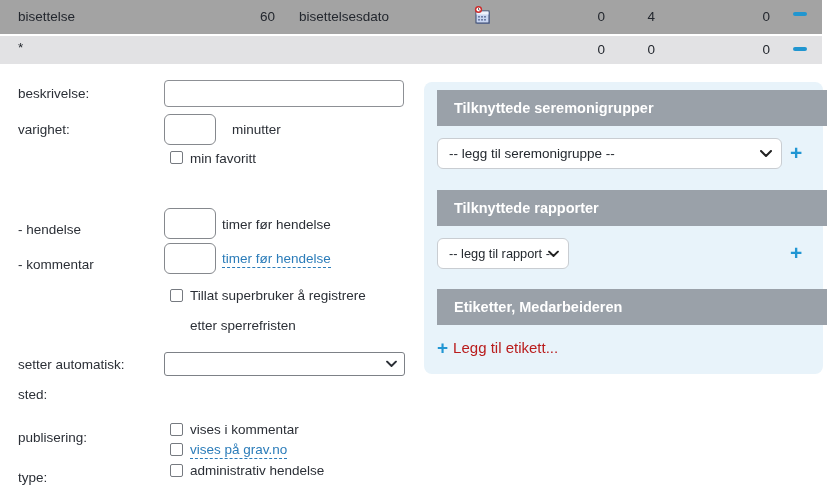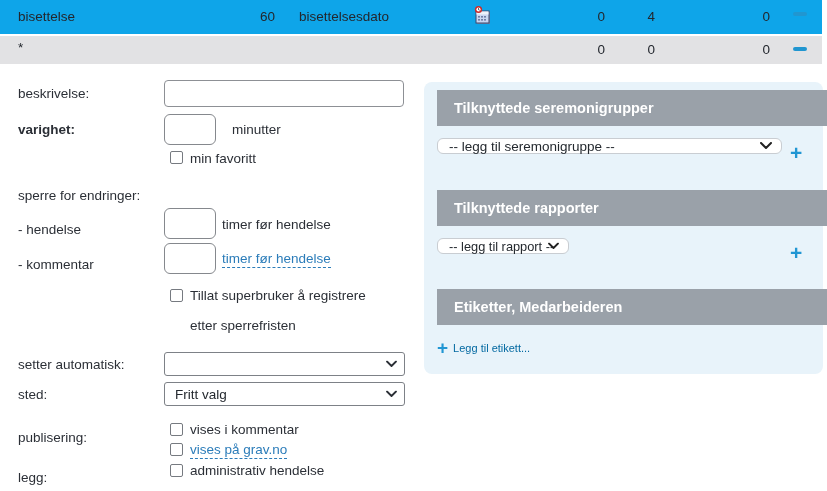--- a/index.html
+++ b/index.html
@@ -2,47 +2,47 @@
 <html><head>
 <meta charset="utf-8">
 <style>
   * { margin:0; padding:0; box-sizing:border-box; }
   html,body { background:#fff; }
   body { font-family:"Liberation Sans", sans-serif; color:#24292f; }
   .stage { position:relative; width:827px; height:491px; background:#fff; overflow:hidden; font-size:13.5px; }
 
   
   .trow { position:absolute; left:0; width:822px; }
-  .trow.r1 { top:0; height:34px; background:#0ea5e9; }
+  .trow.r1 { top:0; height:34px; background:#a3a3a3; }
   .trow.r2 { top:36px; height:28px; background:#e2e2e4; }
   .trow span.cell { position:absolute; white-space:nowrap; color:#23272e; }
   .num { text-align:right; }
   .minus-btn { position:absolute; width:14px; height:4px; border-radius:2px; background:#2196d0; cursor:pointer; }
 
   
   .cal-icon { position:absolute; left:472px; top:5px; width:22px; height:22px; cursor:pointer; }
 
   
   .lbl { position:absolute; white-space:nowrap; color:#2b2f36; }
   .tinput { position:absolute; border:1px solid #8d9095; background:#fff; border-radius:4px; font:inherit; padding:0 6px; color:#24292f; }
   .tinput.small { border-radius:6px; border-color:#85888d; }
   .cb { position:absolute; width:13px; height:13px; border:1px solid #767a80; border-radius:2px; background:#fff; cursor:pointer; }
   .link { color:#2b7cb9; border-bottom:1px dashed #2b7cb9; padding-bottom:1px; cursor:pointer; text-decoration:none; }
   .sel { position:absolute; border:1px solid #7d8187; background:#fff; height:24px; display:flex; align-items:center; padding:0 26px 0 10px; border-radius:3px; cursor:pointer; color:#24292f; }
   .sel .chev { position:absolute; right:7px; top:50%; transform:translateY(-50%); display:flex; }
 
   
   .panel { position:absolute; left:424px; top:82px; width:399px; height:292px; background:#e8f3fa; border-radius:8px; }
   .phead { position:absolute; left:13px; width:428px; height:36px; background:#9aa1a9; color:#fff; font-weight:bold; font-size:14.5px; display:flex; align-items:center; padding-left:17px; }
-  .psel { position:absolute; background:#fff; border:1px solid #c9cdd2; border-radius:6px; height:16px; display:flex; align-items:center; padding:0 28px 0 11px; cursor:pointer; color:#24292f; white-space:nowrap; }
+  .psel { position:absolute; background:#fff; border:1px solid #c9cdd2; border-radius:6px; height:31px; display:flex; align-items:center; padding:0 28px 0 11px; cursor:pointer; color:#24292f; white-space:nowrap; }
   .psel .chev { position:absolute; right:9px; top:50%; transform:translateY(-50%); display:flex; }
   .plus { position:absolute; color:#2196d3; font-size:21px; font-weight:bold; line-height:1; cursor:pointer; }
   .addlink { position:absolute; left:13px; display:flex; align-items:center; gap:5px; cursor:pointer; }
   .addlink .pl { color:#2196d3; font-size:19px; font-weight:bold; line-height:1; }
-  .addlink .tx { color:#0369a1; font-size:11px; }
+  .addlink .tx { color:#b91c1c; font-size:15px; }
 </style>
 </head>
 <body>
 
 <div class="stage">
 
   <div class="trow r1">
     <span class="cell" style="left:18px;top:9px;">bisettelse</span>
     <span class="cell num" style="left:230px;top:9px;width:45px;">60</span>
     <span class="cell" style="left:299px;top:9px;">bisettelsesdato</span>
@@ -74,28 +74,27 @@
     <span class="cell" style="left:18px;top:4px;">*</span>
     <span class="cell num" style="left:570px;top:6px;width:35px;">0</span>
     <span class="cell num" style="left:625px;top:6px;width:30px;">0</span>
     <span class="cell num" style="left:740px;top:6px;width:30px;">0</span>
     <span class="minus-btn" style="left:793px;top:11px;"></span>
   </div>
 
   <span class="lbl" style="left:18px;top:86px;">beskrivelse:</span>
   <input class="tinput" style="left: 164px; top: 80px; width: 240px; height: 27px;" value="">
 
-  <span class="lbl" style="left:18px;top:122px;font-weight:bold;">varighet:</span>
+  <span class="lbl" style="left:18px;top:122px;">varighet:</span>
   <input class="tinput small" style="left: 164px; top: 114px; width: 52px; height: 31px;" value="">
   <span class="lbl" style="left:232px;top:122px;text-align:right;">minutter</span>
 
   <span class="cb" style="left:170px;top:151px;"></span>
   <span class="lbl" style="left:190px;top:151px;">min favoritt</span>
 
-  <span class="lbl" style="left:18px;top:188px;">sperre for endringer:</span>
 
   <span class="lbl" style="left:18px;top:222px;">- hendelse</span>
   <input class="tinput small" style="left: 164px; top: 208px; width: 52px; height: 31px;" value="">
   <span class="lbl" style="left:222px;top:217px;">timer før hendelse</span>
 
   <span class="lbl" style="left:18px;top:257px;">- kommentar</span>
   <input class="tinput small" style="left: 164px; top: 243px; width: 52px; height: 31px;" value="">
   <a class="lbl link" style="left:222px;top:251px;">timer før hendelse</a>
 
   <span class="cb" style="left:170px;top:289px;"></span>
@@ -106,36 +105,28 @@
   <div class="sel" style="left:164px;top:352px;width:241px;">
     <span></span>
     <span class="chev">
       <svg width="11" height="7" viewBox="0 0 11 7">
           <path d="M1 1 L5.5 5.5 L10 1" stroke="#2b2f36" stroke-width="1.8" fill="none" stroke-linecap="round" stroke-linejoin="round"></path>
         </svg>
     </span>
   </div>
 
   <span class="lbl" style="left:18px;top:387px;">sted:</span>
-  <div class="sel" style="left:164px;top:382px;width:241px;">
-    <span>Fritt valg</span>
-    <span class="chev">
-      <svg width="11" height="7" viewBox="0 0 11 7">
-          <path d="M1 1 L5.5 5.5 L10 1" stroke="#2b2f36" stroke-width="1.8" fill="none" stroke-linecap="round" stroke-linejoin="round"></path>
-        </svg>
-    </span>
-  </div>
 
   <span class="lbl" style="left:18px;top:430px;">publisering:</span>
   <span class="cb" style="left:170px;top:423px;"></span>
   <span class="lbl" style="left:190px;top:422px;">vises i kommentar</span>
   <span class="cb" style="left:170px;top:443px;"></span>
   <a class="lbl link" style="left:190px;top:442px;">vises på grav.no</a>
 
-  <span class="lbl" style="left:18px;top:470px;">legg:</span>
+  <span class="lbl" style="left:18px;top:470px;">type:</span>
   <span class="cb" style="left:170px;top:464px;"></span>
   <span class="lbl" style="left:190px;top:463px;">administrativ hendelse</span>
 
   <div class="panel">
 
     <div class="phead" style="top:8px;">
       <span>Tilknyttede seremonigrupper</span>
     </div>
     <div class="psel" style="left:13px;top:56px;width:345px;">
       <span>-- legg til seremonigruppe --</span>

